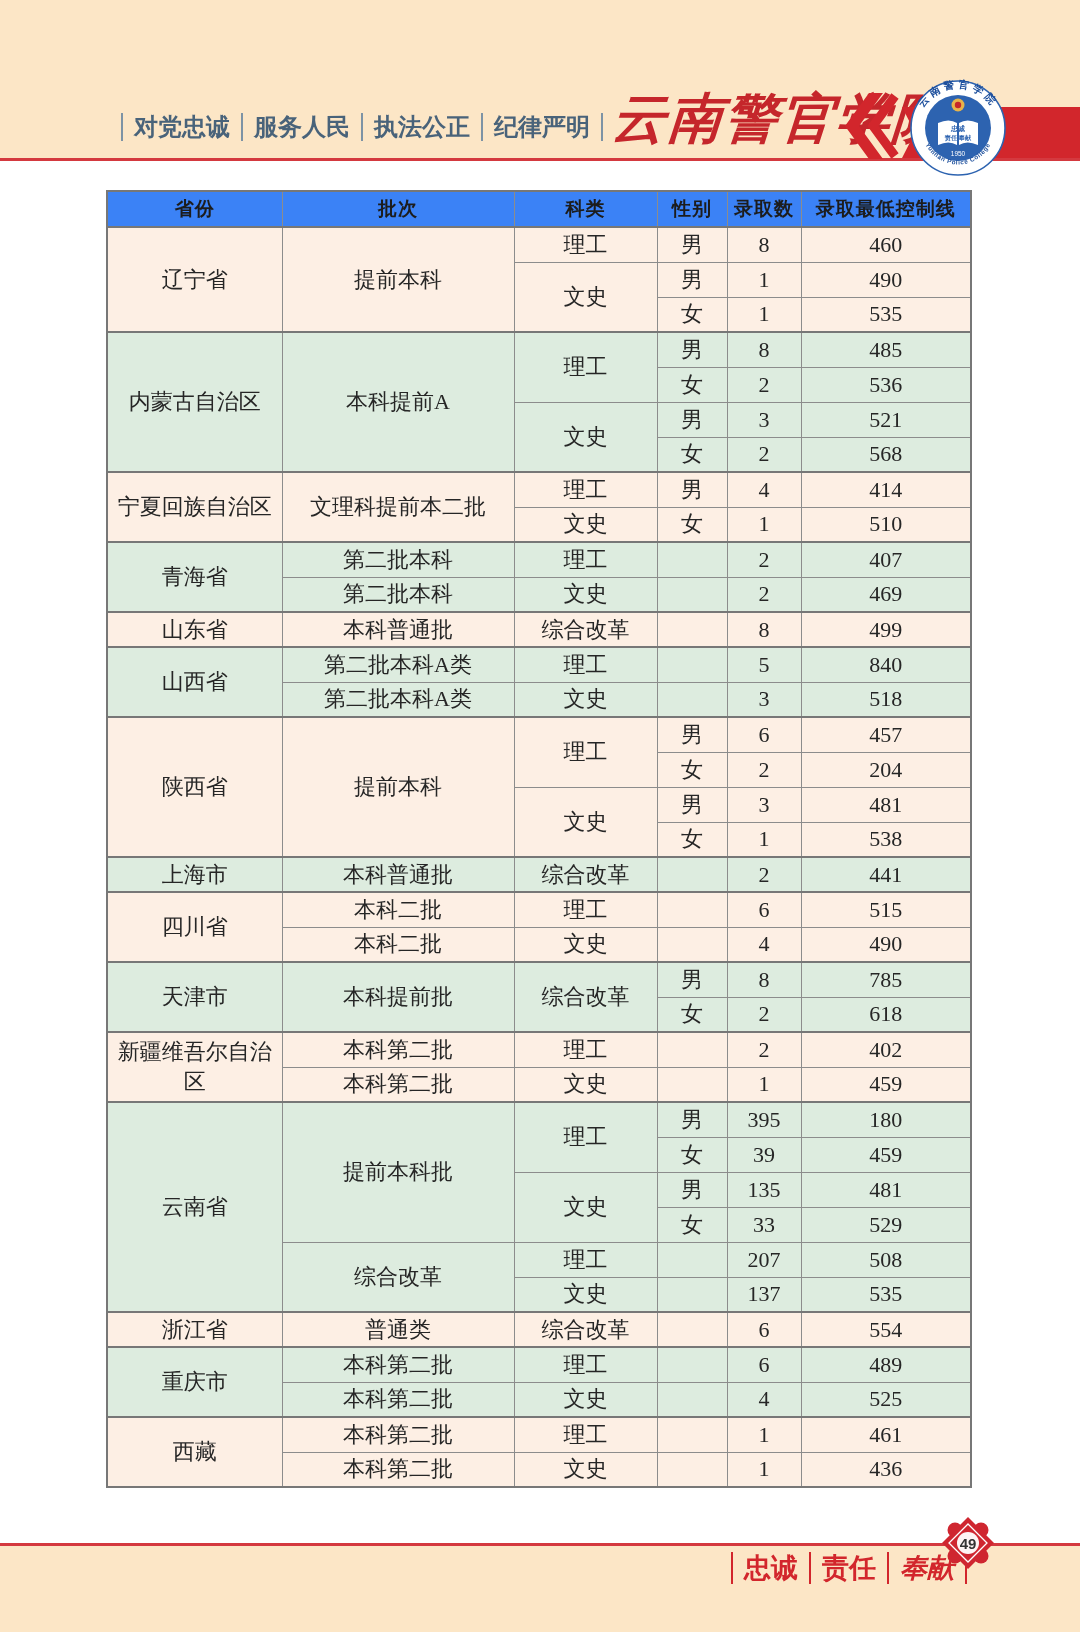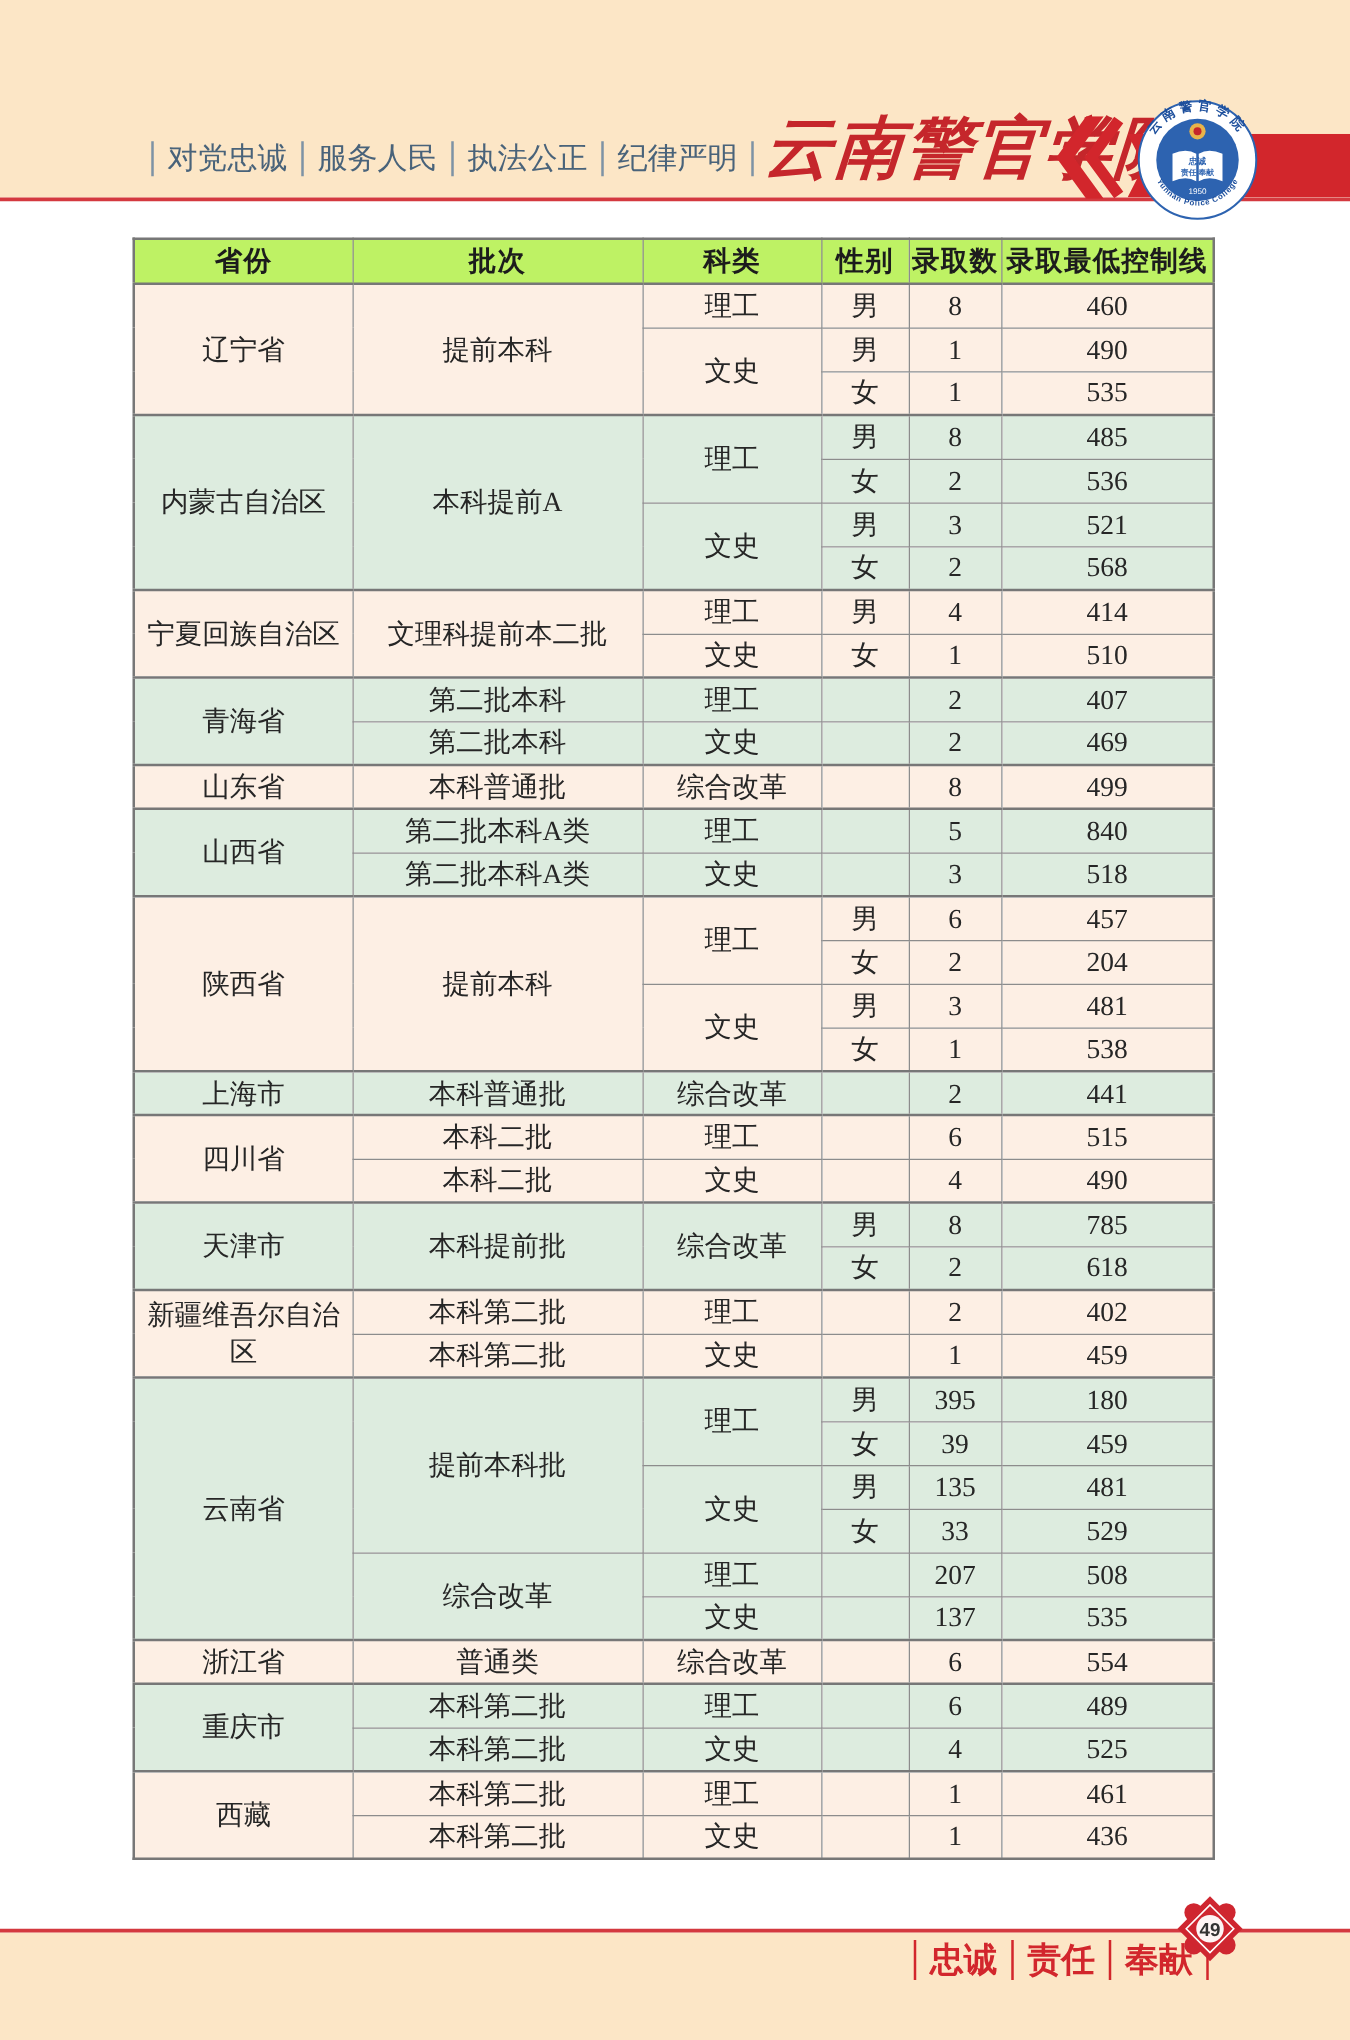--- a/index.html
+++ b/index.html
@@ -6,21 +6,21 @@
   html,body { width:1080px; height:1632px; }
   body {
     position:relative; background:#ffffff; overflow:hidden;
     font-family:"Liberation Sans", sans-serif;
   }
   
   .header-band { position:absolute; left:0; top:0; width:1080px; height:158px; background:#fce6c6; }
   .header-rule { position:absolute; left:0; top:158px; width:1080px; height:3px; background:#d4393f; }
   .slogans {
     position:absolute; top:113px; right:477px;
-    font-size:24px; line-height:28px; color:#49637a; white-space:nowrap; font-weight:400;
+    font-size:24px; line-height:28px; color:#49637a; white-space:nowrap; font-weight:700;
   }
   .slogans .slogan { display:inline-block; padding:0 11px; border-left:2px solid #7d93a5; }
   .slogans .slogan:last-child { border-right:2px solid #7d93a5; }
   .college-name {
     position:absolute; left:612px; top:88px;
     font-family:"DejaVu Serif", serif; font-weight:bold; font-style:italic;
     font-size:54px; line-height:60px; color:#c5262b; letter-spacing:2px;
     transform:skewX(-4deg); white-space:nowrap;
   }
   .chevrons { position:absolute; left:845px; top:93px; }
@@ -30,42 +30,42 @@
   }
   .emblem { position:absolute; left:908px; top:78px; }
 
   
   .admissions-table {
     position:absolute; left:106px; top:190px; width:864px;
     border-collapse:collapse; table-layout:fixed; text-align:center;
     color:#262626; border:2.5px solid #777777;
   }
   .admissions-table th {
-    background:#bef264; color:#1c1c1c; font-weight:bold; font-size:22px;
+    background:#3b82f6; color:#1c1c1c; font-weight:bold; font-size:19px;
     height:36px; border:1.5px solid #8c8c8c; letter-spacing:1px;
   }
   .admissions-table td {
     border:1.5px solid #8c8c8c; height:35px; font-size:22px; vertical-align:middle;
     font-family:"Liberation Serif", serif; padding:0 2px; overflow:hidden;
   }
   .admissions-table tr.group-start td { border-top:2.5px solid #777777; }
   .row-pink  td { background:#fdefe4; }
   .row-green td { background:#ddecdf; }
   .cell-province { font-size:21px; letter-spacing:0; }
   .cell-num { font-size:23px; }
 
   
   .footer-band { position:absolute; left:0; top:1546px; width:1080px; height:86px; background:#fce6c6; }
   .footer-rule { position:absolute; left:0; top:1543px; width:1080px; height:3px; background:#d4393f; }
   .footer-slogans {
     position:absolute; left:731px; top:1552px;
     font-size:27px; line-height:32px; font-weight:bold; color:#d2262c; white-space:nowrap;
   }
   .footer-slogans .slogan { display:inline-block; padding:0 11px; border-left:2.5px solid #d2262c; }
-  .footer-slogans .slogan:last-child { border-right:2.5px solid #d2262c; }
+  .footer-slogans .slogan:last-child { border-right:2.5px solid #d2262c;font-style:italic; }
   .page-ornament { position:absolute; left:939px; top:1514px; width:58px; height:58px; }
 </style>
 </head>
 <body>
 
 <div class="header-band"></div>
 <div class="header-rule"></div>
 
 <div class="slogans">
   <span class="slogan">对党忠诚</span><span class="slogan">服务人民</span><span class="slogan">执法公正</span><span class="slogan">纪律严明</span>

